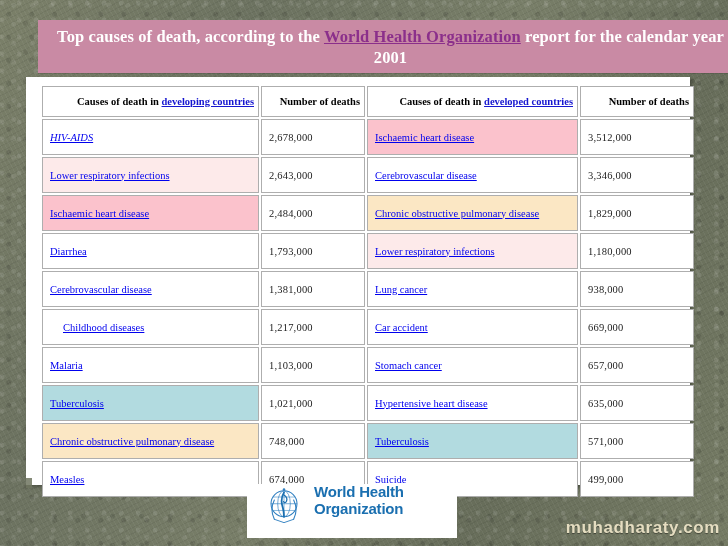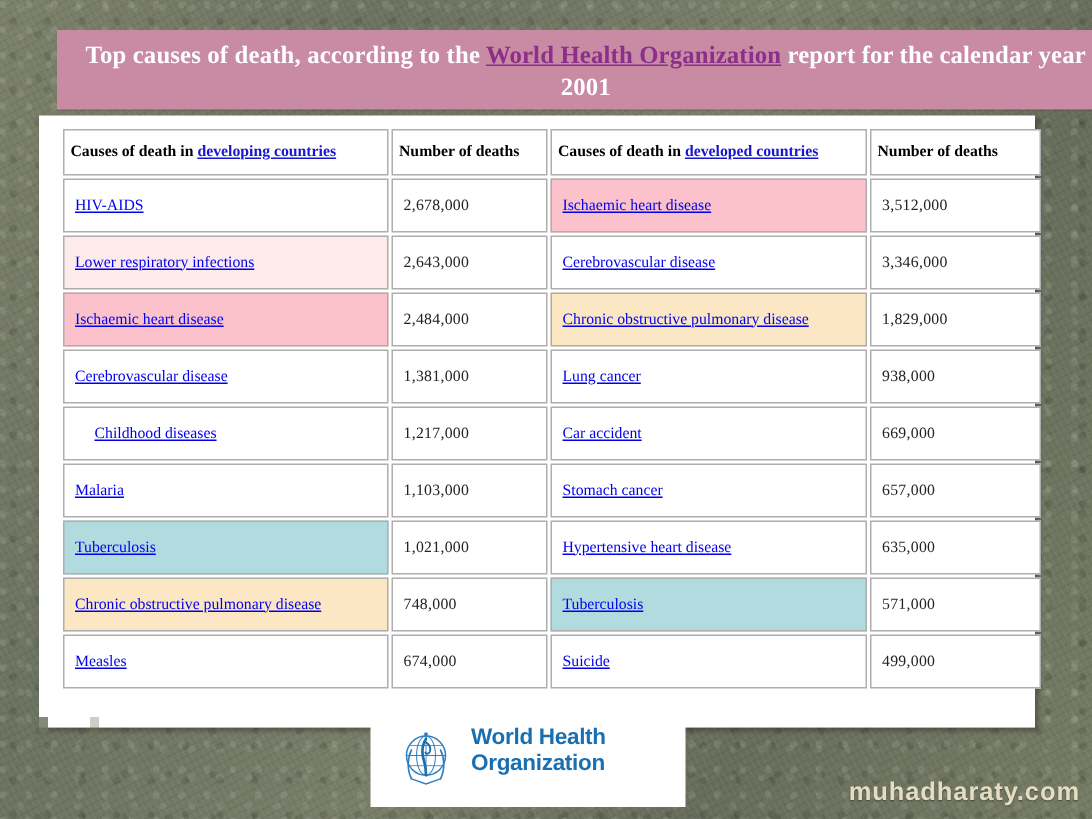--- a/index.html
+++ b/index.html
@@ -117,21 +117,21 @@
     background: #ffffff;
     font-family: "Liberation Serif", serif;
     vertical-align: middle;
     box-sizing: border-box;
   }
   #data-table th {
     height: 31px;
     font-size: 10.5px;
     font-weight: bold;
     color: #000000;
-    text-align: left;
+    text-align: right;
     padding: 2px 4px;
     line-height: 12px;
   }
   #data-table th .hdr-link {
     color: #1616d0;
     text-decoration: underline;
   }
   #data-table td {
     height: 36px;
     font-size: 10.5px;
@@ -228,36 +228,42 @@
         <th>
           <span>Causes of death in </span><a class="hdr-link" href="#">developed countries</a>
         </th>
         <th>
           <span>Number of deaths</span>
         </th>
       </tr>
     </thead>
     <tbody id="table-body">
         <tr>
-          <td class="cause" style="background: rgb(255, 255, 255);"><a href="#" class="cause-label">HIV-AIDS</a></td>
+          <td class="cause" style="background: rgb(255, 255, 255); font-style: italic;"><a href="#" class="cause-label">HIV-AIDS</a></td>
           <td class="num"><span>2,678,000</span></td>
           <td class="cause" style="background: rgb(251, 194, 204);"><a href="#" class="cause-label">Ischaemic heart disease</a></td>
           <td class="num"><span>3,512,000</span></td>
         </tr>
         <tr>
           <td class="cause" style="background: rgb(253, 234, 234);"><a href="#" class="cause-label">Lower respiratory infections</a></td>
           <td class="num"><span>2,643,000</span></td>
           <td class="cause" style="background: rgb(255, 255, 255);"><a href="#" class="cause-label">Cerebrovascular disease</a></td>
           <td class="num"><span>3,346,000</span></td>
         </tr>
         <tr>
           <td class="cause" style="background: rgb(251, 194, 204);"><a href="#" class="cause-label">Ischaemic heart disease</a></td>
           <td class="num"><span>2,484,000</span></td>
           <td class="cause" style="background: rgb(251, 231, 196);"><a href="#" class="cause-label">Chronic obstructive pulmonary disease</a></td>
           <td class="num"><span>1,829,000</span></td>
+        </tr>
+        <tr>
+          <td class="cause" style="background: rgb(255, 255, 255);"><a href="#" class="cause-label">Diarrhea</a></td>
+          <td class="num"><span>1,793,000</span></td>
+          <td class="cause" style="background: rgb(253, 234, 234);"><a href="#" class="cause-label">Lower respiratory infections</a></td>
+          <td class="num"><span>1,180,000</span></td>
         </tr>
         <tr>
           <td class="cause" style="background: rgb(255, 255, 255);"><a href="#" class="cause-label">Cerebrovascular disease</a></td>
           <td class="num"><span>1,381,000</span></td>
           <td class="cause" style="background: rgb(255, 255, 255);"><a href="#" class="cause-label">Lung cancer</a></td>
           <td class="num"><span>938,000</span></td>
         </tr>
         <tr>
           <td class="cause" style="background: rgb(255, 255, 255); padding-left: 20px;"><a href="#" class="cause-label">Childhood diseases</a></td>
           <td class="num"><span>1,217,000</span></td>

